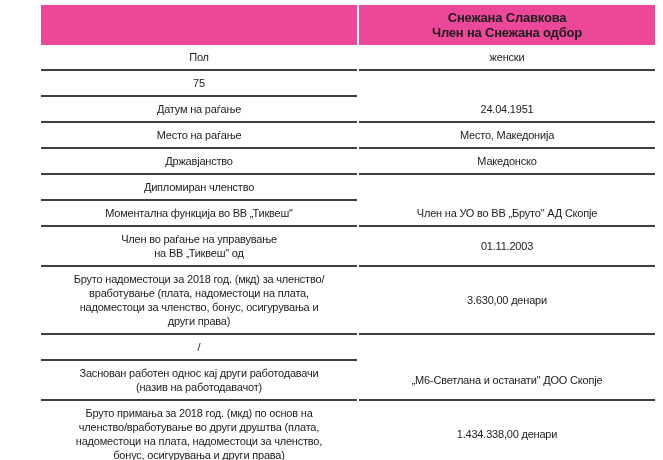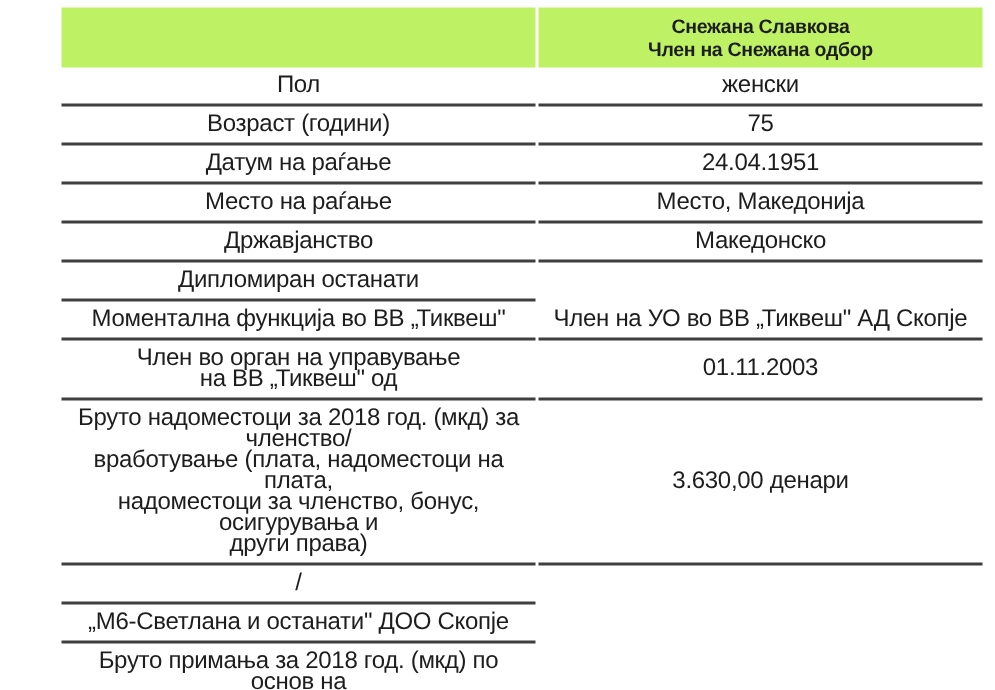--- a/index.html
+++ b/index.html
@@ -21,29 +21,29 @@
     grid-template-columns: 316px 1fr;
     column-gap: 2px;
   }
   .t-cell {
     border-bottom: 2px solid #3f3f3f;
     display: flex;
     align-items: center;
     justify-content: center;
     text-align: center;
     padding: 5px 8px;
-    font-size: 16px;
+    font-size: 11px;
     line-height: 14px;
     letter-spacing: -0.2px;
     white-space: pre-line;
     box-sizing: border-box;
   }
   .t-row.header-row .t-cell {
     border-bottom: none;
-    background: #bef264;
+    background: #ec4899;
     padding: 5px 8px;
   }
   .header-cell {
     flex-direction: column;
     font-weight: bold;
     font-size: 13px;
     line-height: 15px;
     min-height: 39px;
   }
   .label-cell {}
@@ -61,67 +61,68 @@
       <span>Член на Снежана одбор</span>
     </div>
   </div>
 
   <div class="t-row">
     <div class="t-cell label-cell">Пол</div>
     <div class="t-cell value-cell">женски</div>
   </div>
 
   <div class="t-row">
-    <div class="t-cell label-cell">Возраст (години)</div>
     <div class="t-cell value-cell">75</div>
   </div>
 
   <div class="t-row">
     <div class="t-cell label-cell">Датум на раѓање</div>
     <div class="t-cell value-cell">24.04.1951</div>
   </div>
 
   <div class="t-row">
     <div class="t-cell label-cell">Место на раѓање</div>
     <div class="t-cell value-cell">Место, Македонија</div>
   </div>
 
   <div class="t-row">
     <div class="t-cell label-cell">Државјанство</div>
     <div class="t-cell value-cell">Македонско</div>
   </div>
 
   <div class="t-row">
-    <div class="t-cell value-cell">Дипломиран останати</div>
+    <div class="t-cell value-cell">Дипломиран членство</div>
   </div>
 
   <div class="t-row">
     <div class="t-cell label-cell">Моментална функција во ВВ „Тиквеш"</div>
-    <div class="t-cell value-cell">Член на УО во ВВ „Тиквеш" АД Скопје</div>
+    <div class="t-cell value-cell">Член на УО во ВВ „Бруто" АД Скопје</div>
   </div>
 
   <div class="t-row">
-    <div class="t-cell label-cell">Член во орган на управување
+    <div class="t-cell label-cell">Член во раѓање на управување
 на ВВ „Тиквеш" од</div>
     <div class="t-cell value-cell">01.11.2003</div>
   </div>
 
   <div class="t-row">
     <div class="t-cell label-cell">Бруто надоместоци за 2018 год. (мкд) за членство/
 вработување (плата, надоместоци на плата,
 надоместоци за членство, бонус, осигурувања и
 други права)</div>
     <div class="t-cell value-cell">3.630,00 денари</div>
   </div>
 
   <div class="t-row">
     <div class="t-cell value-cell">/</div>
   </div>
 
   <div class="t-row">
+    <div class="t-cell label-cell">Заснован работен однос кај други работодавачи
+(назив на работодавачот)</div>
     <div class="t-cell value-cell">„М6-Светлана и останати" ДОО Скопје</div>
   </div>
 
   <div class="t-row">
     <div class="t-cell label-cell">Бруто примања за 2018 год. (мкд) по основ на
 членство/вработување во други друштва (плата,
 надоместоци на плата, надоместоци за членство,
 бонус, осигурувања и други права)</div>
     <div class="t-cell value-cell">1.434.338,00 денари</div>
   </div>

